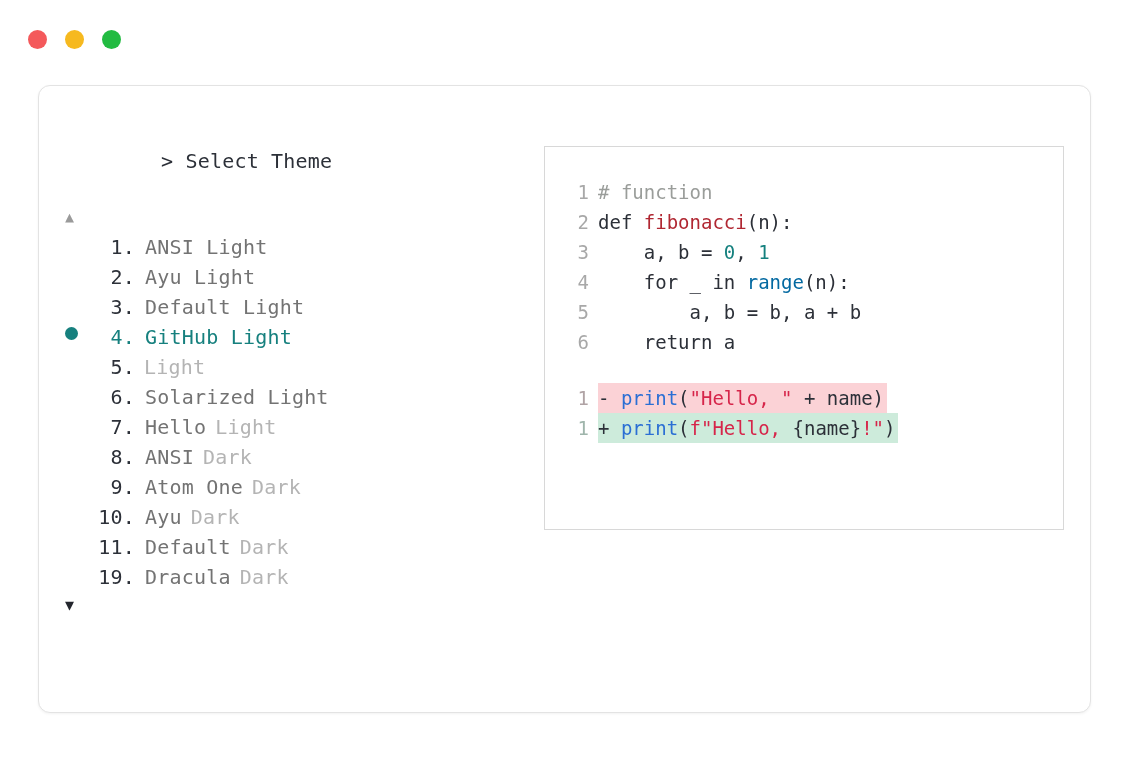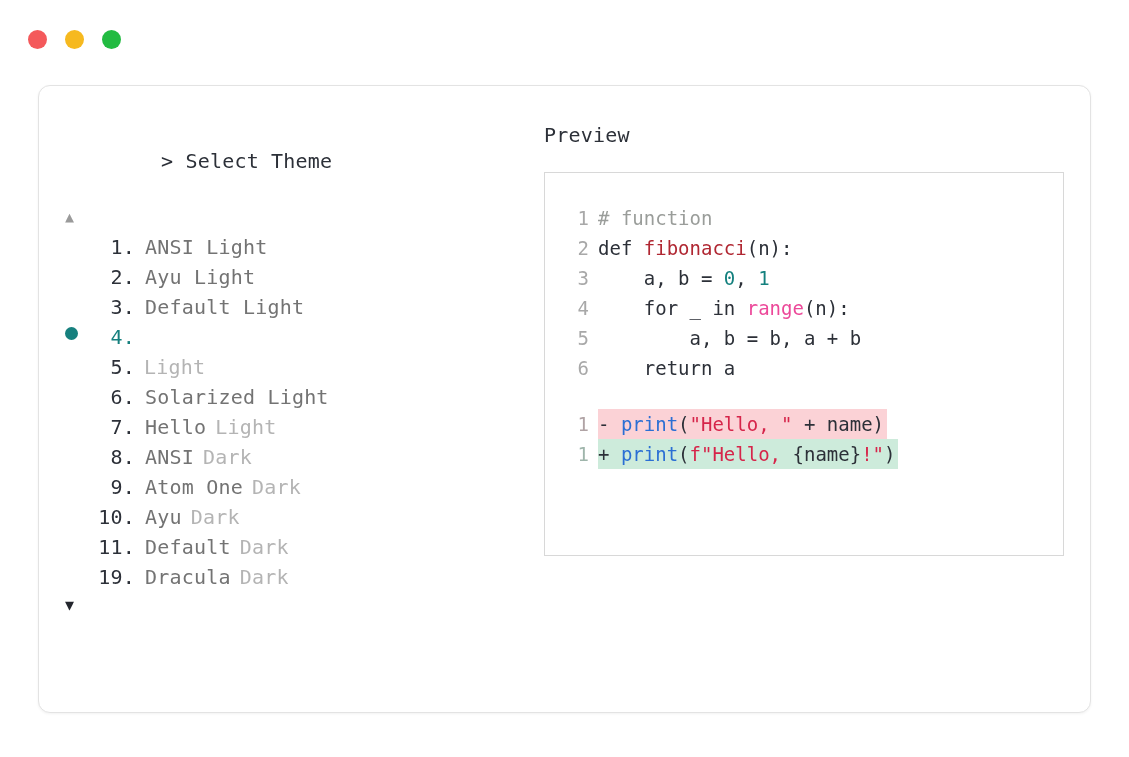--- a/index.html
+++ b/index.html
@@ -192,21 +192,21 @@
   .diff-line.plus  .gutter { color: #9fb5ab; }
   .diff-line.minus,
   .diff-line.plus { margin-left: 0; }
   .diff-line .marker { color: #2c3038; }
 
   
   .tok-comment { color: #9a9d9a; }
   .tok-kw      { color: #2c3038; }
   .tok-fn      { color: #b02732; }
   .tok-num     { color: #14807e; }
-  .tok-builtin { color: #ec4899; }
+  .tok-builtin { color: #0369a1; }
   .tok-str     { color: #d6254a; }
   .tok-call    { color: #2b6fd4; }
   .tok-punc    { color: #2c3038; }
 </style>
 </head>
 <body>
 
 <div class="titlebar">
   <span class="dot red"></span>
   <span class="dot yellow"></span>
@@ -220,36 +220,35 @@
       <div class="prompt-row">
         <span>&gt;</span><span> </span><span>Select Theme</span>
       </div>
 
       <div class="scroll-arrow up">▲</div>
 
       <div class="theme-list" id="theme-list">
           <div class="theme-item"><span class="bullet-cell"></span><span class="num">1.</span><span class="name">ANSI Light</span></div>
           <div class="theme-item"><span class="bullet-cell"></span><span class="num">2.</span><span class="name">Ayu Light</span></div>
           <div class="theme-item"><span class="bullet-cell"></span><span class="num">3.</span><span class="name">Default Light</span></div>
-          <div class="theme-item selected"><span class="bullet-cell"><span class="bullet"></span></span><span class="num">4.</span></div>
+          <div class="theme-item selected"><span class="bullet-cell"><span class="bullet"></span></span><span class="num">4.</span><span class="name">GitHub Light</span></div>
           <div class="theme-item"><span class="bullet-cell"></span><span class="num">5.</span><span class="variant">Light</span></div>
           <div class="theme-item"><span class="bullet-cell"></span><span class="num">6.</span><span class="name">Solarized Light</span></div>
           <div class="theme-item"><span class="bullet-cell"></span><span class="num">7.</span><span class="name">Hello</span><span class="variant">Light</span></div>
           <div class="theme-item"><span class="bullet-cell"></span><span class="num">8.</span><span class="name">ANSI</span><span class="variant">Dark</span></div>
           <div class="theme-item"><span class="bullet-cell"></span><span class="num">9.</span><span class="name">Atom One</span><span class="variant">Dark</span></div>
           <div class="theme-item"><span class="bullet-cell"></span><span class="num">10.</span><span class="name">Ayu</span><span class="variant">Dark</span></div>
           <div class="theme-item"><span class="bullet-cell"></span><span class="num">11.</span><span class="name">Default</span><span class="variant">Dark</span></div>
           <div class="theme-item"><span class="bullet-cell"></span><span class="num">19.</span><span class="name">Dracula</span><span class="variant">Dark</span></div>
         </div>
 
       <div class="scroll-arrow down">▼</div>
     </div>
 
 
     <div class="right-col">
-      <div class="preview-label">Preview</div>
       <div class="preview-box">
         <div class="code" id="code-block"><div class="code-line"><span class="gutter">1</span><span class="src"><span class="tok-comment"># function</span></span></div><div class="code-line"><span class="gutter">2</span><span class="src"><span class="tok-kw">def </span><span class="tok-fn">fibonacci</span><span class="tok-punc">(n):</span></span></div><div class="code-line"><span class="gutter">3</span><span class="src"><span class="tok-kw">    a, b = </span><span class="tok-num">0</span><span class="tok-punc">, </span><span class="tok-num">1</span></span></div><div class="code-line"><span class="gutter">4</span><span class="src"><span class="tok-kw">    for _ in </span><span class="tok-builtin">range</span><span class="tok-punc">(n):</span></span></div><div class="code-line"><span class="gutter">5</span><span class="src"><span class="tok-kw">        a, b = b, a + b</span></span></div><div class="code-line"><span class="gutter">6</span><span class="src"><span class="tok-kw">    return a</span></span></div><div class="code-line blank"></div><div class="code-line diff-line minus"><span class="gutter">1</span><span class="src"><span class="marker">- </span><span class="tok-call">print</span><span class="tok-punc">(</span><span class="tok-str">"Hello, "</span><span class="tok-punc"> + name)</span></span></div><div class="code-line diff-line plus"><span class="gutter">1</span><span class="src"><span class="marker">+ </span><span class="tok-call">print</span><span class="tok-punc">(</span><span class="tok-str">f"Hello, </span><span class="tok-punc">{name}</span><span class="tok-str">!"</span><span class="tok-punc">)</span></span></div></div>
       </div>
     </div>
 
   </div>
 </div>
 
 </body></html>

